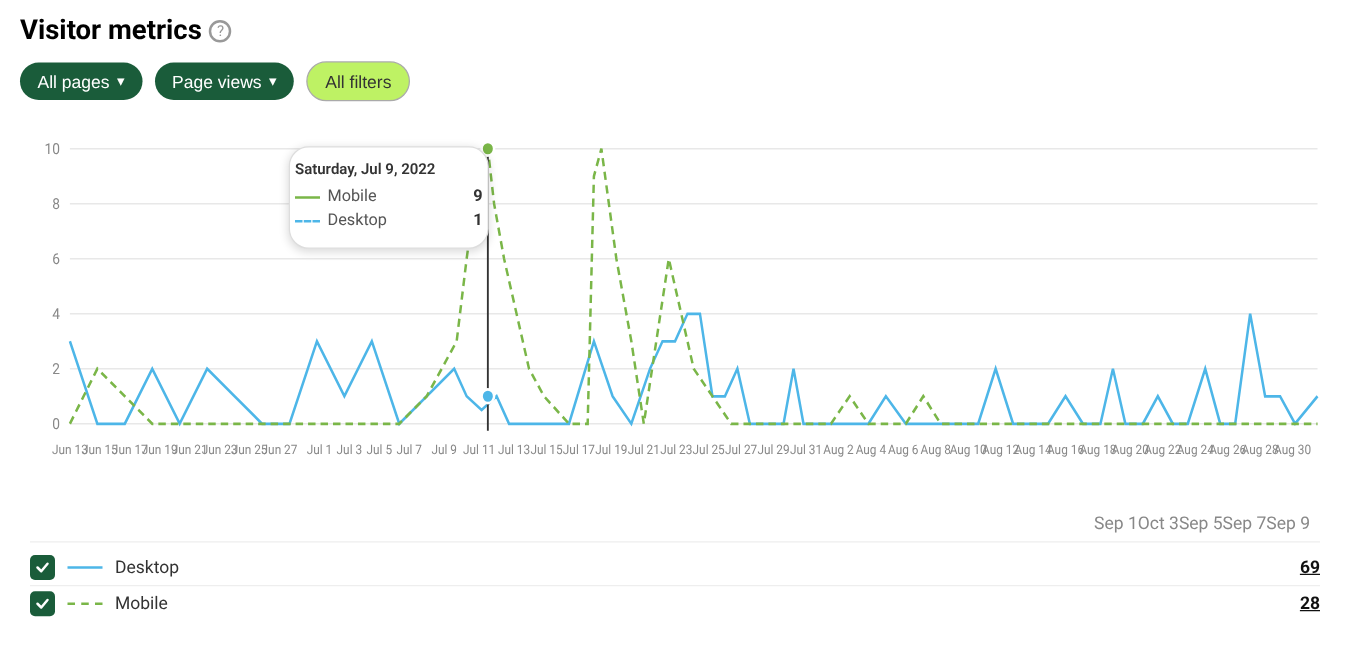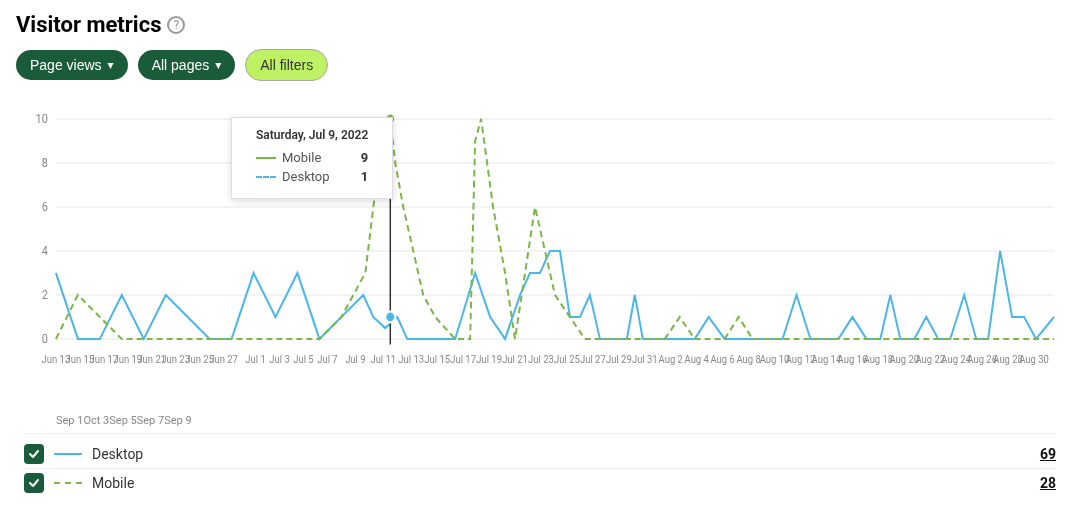--- a/index.html
+++ b/index.html
@@ -81,22 +81,22 @@
     .chart-svg {
       width: 100%;
       height: 100%;
     }
     .tooltip {
       position: absolute;
       top: 20px;
       left: 215px;
       background: #fff;
       border: 1px solid #ddd;
-      border-radius: 0;
-      padding: 10px 24px;
+      border-radius: 16px;
+      padding: 10px 4px;
       box-shadow: 0 2px 8px rgba(0,0,0,0.15);
       min-width: 160px;
       font-size: 13px;
       z-index: 10;
     }
     .tooltip-date {
       font-weight: 600;
       margin-bottom: 8px;
       color: #333;
       font-size: 12px;
@@ -179,22 +179,22 @@
 <body>
 
 <div class="container">
 
   <div class="header">
     <span class="title">Visitor metrics</span>
     <div class="help-icon">?</div>
   </div>
 
   <div class="toolbar">
+    <button class="btn-green">All pages</button>
     <button class="btn-green">Page views</button>
-    <button class="btn-green">All pages</button>
     <button class="btn-outline">All filters</button>
   </div>
 
   <div class="chart-area">
     <svg class="chart-svg" viewBox="0 0 1050 300" preserveAspectRatio="none">
 
       <line x1="40" y1="20" x2="1040" y2="20" stroke="#e8e8e8" stroke-width="1"></line>
       <line x1="40" y1="60" x2="1040" y2="60" stroke="#e8e8e8" stroke-width="1"></line>
       <line x1="40" y1="100" x2="1040" y2="100" stroke="#e8e8e8" stroke-width="1"></line>
       <line x1="40" y1="140" x2="1040" y2="140" stroke="#e8e8e8" stroke-width="1"></line>
@@ -420,21 +420,21 @@
       <div class="tooltip-row">
         <div class="tooltip-label">
           <span class="line-dashed"></span>
           <span>Desktop</span>
         </div>
         <span class="tooltip-val">1</span>
       </div>
     </div>
 
     
-    <div style="position:absolute;bottom:0;left:40px;right:16px;display:flex;justify-content:flex-start;font-size:11px;color:#888;padding-top:2px;">
+    <div style="position:absolute;bottom:0;left:40px;right:16px;display:flex;justify-content:flex-end;font-size:14px;color:#888;padding-top:2px;">
       <span>Sep 1</span>
       <span>Oct 3</span>
       <span>Sep 5</span>
       <span>Sep 7</span>
       <span>Sep 9</span>
     </div>
   </div>
 
   <div style="margin-top:6px;padding:0 8px;">
     <div style="height:1px;background:#eee;margin-bottom:6px;"></div>

